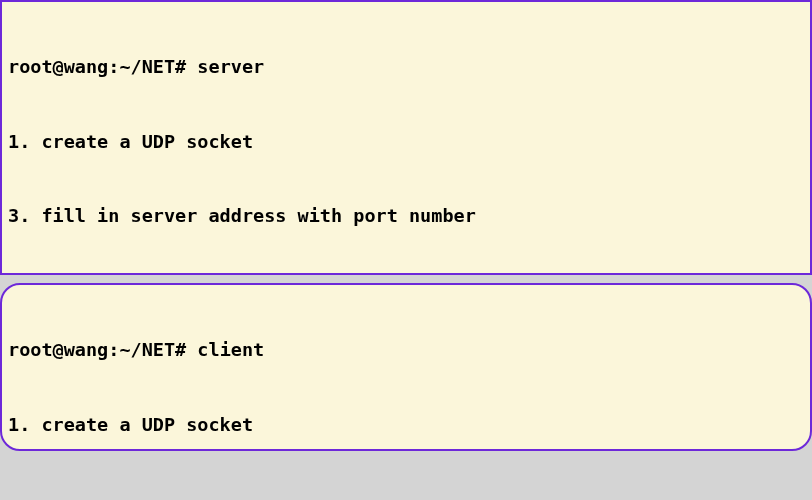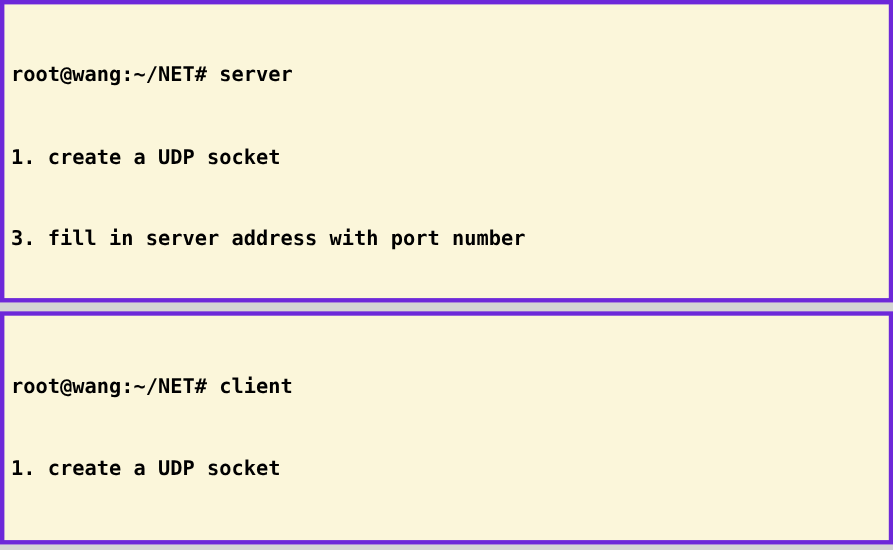--- a/index.html
+++ b/index.html
@@ -12,33 +12,34 @@
       height: 500px;
       background: #d4d4d4;
       font-family: "DejaVu Sans Mono", "Liberation Mono", "Courier New", monospace;
       font-size: 18.5px;
       font-weight: bold;
       line-height: 24.7px;
       color: #000;
     }
     .terminal-window {
       background: #fbf6da;
-      border: 4px solid #6d28d9;
+      border: 2px solid #6d28d9;
       margin: 0;
       padding: 4px 6px;
       white-space: pre;
       overflow: hidden;
       position: relative;
     }
     .terminal-window.top {
       height: 275px;
       margin-bottom: 8px;
     }
     .terminal-window.bottom {
-      height: 212px;
+      height: 168px;
+      border-radius: 20px;
     }
     .line {
       white-space: pre;
     }
   </style>
 </head>
 <body>
 
 <div class="terminal-window top">
   <div class="line"><span>root@wang:~/NET# </span><span>server</span></div>

